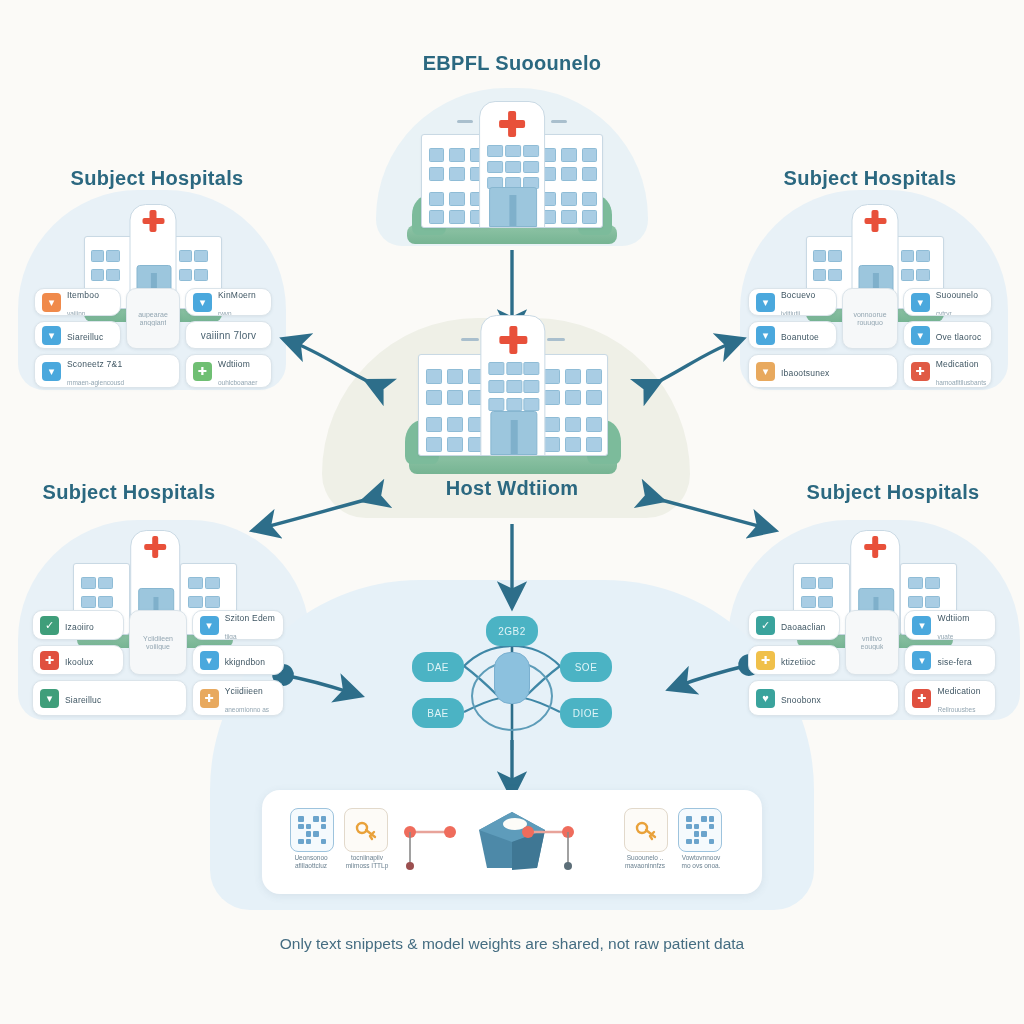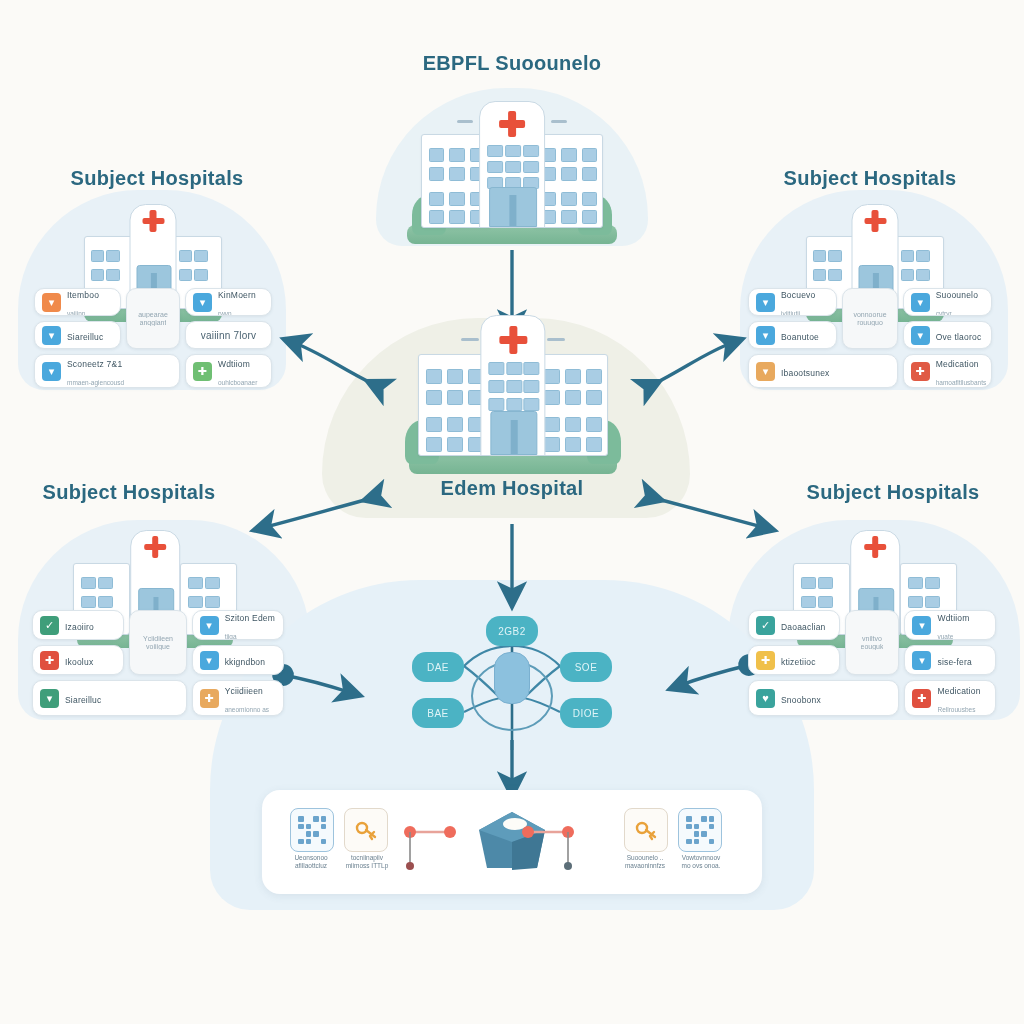--- a/index.html
+++ b/index.html
@@ -250,21 +250,21 @@
       <div class="win" style="left:39%;top:46%;width:22%;height:8%;"></div>
       <div class="win" style="left:67%;top:46%;width:22%;height:8%;"></div>
       <div class="win" style="left:11%;top:59%;width:22%;height:8%;"></div>
       <div class="win" style="left:39%;top:59%;width:22%;height:8%;"></div>
       <div class="win" style="left:67%;top:59%;width:22%;height:8%;"></div>
       <div class="entrance">
         <div class="door"></div>
       </div>
     </div>
   </div>
-  <div class="title center" style="left:512px;top:477px;">Edem Hospital</div>
+  <div class="title center" style="left:512px;top:477px;">Host Wdtiiom</div>
 
   <div class="hospital" style="left:78px;top:200px;width:150px;height:122px;">
     <div class="h-ground"></div>
     <div class="wing" style="left:4%;width:32%;height:58%;">
       <div class="win" style="left:12%;top:18%;width:24%;height:15%;"></div>
       <div class="win" style="left:44%;top:18%;width:24%;height:15%;"></div>
       <div class="win" style="left:12%;top:45%;width:24%;height:15%;"></div>
       <div class="win" style="left:44%;top:45%;width:24%;height:15%;"></div>
     </div>
     <div class="wing" style="right:4%;width:32%;height:58%;">
@@ -613,14 +613,15 @@
     <div class="tilecap" style="left:350px;top:64px;">
       <span style="white-space:pre-line;">Suoounelo ..
 mavaoninnfzs</span>
     </div>
     <div class="tilecap" style="left:406px;top:64px;">
       <span style="white-space:pre-line;">Vowtovnnoov
 mo ovs onoa.</span>
     </div>
   </div>
 
+  <div class="caption" style="top:935px;">Only text snippets &amp; model weights are shared, not raw patient data</div>
 
 </div>
 
 </body></html>

